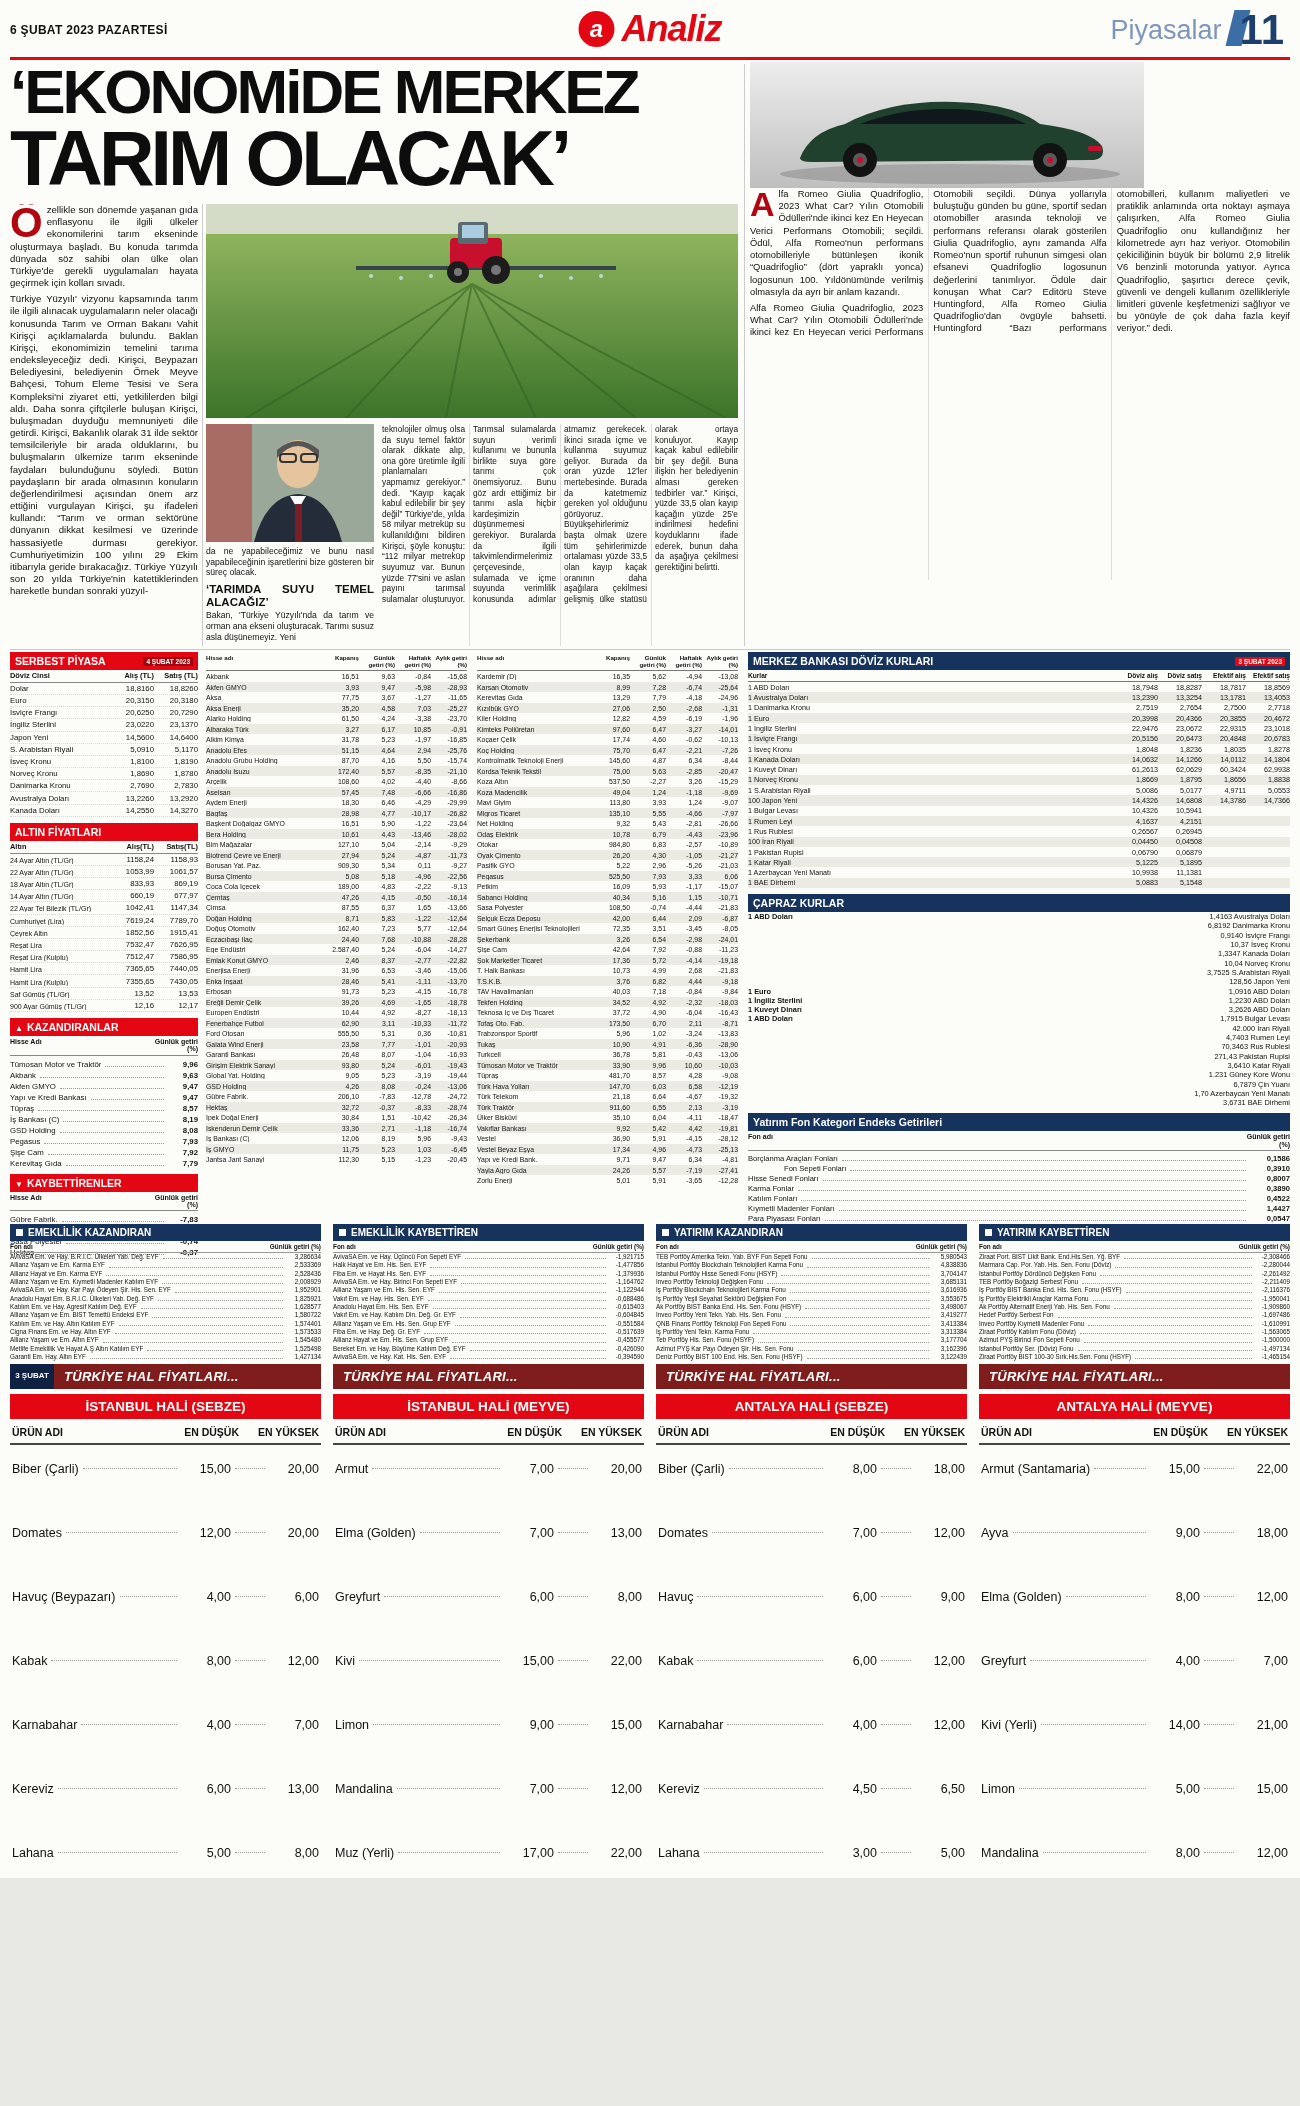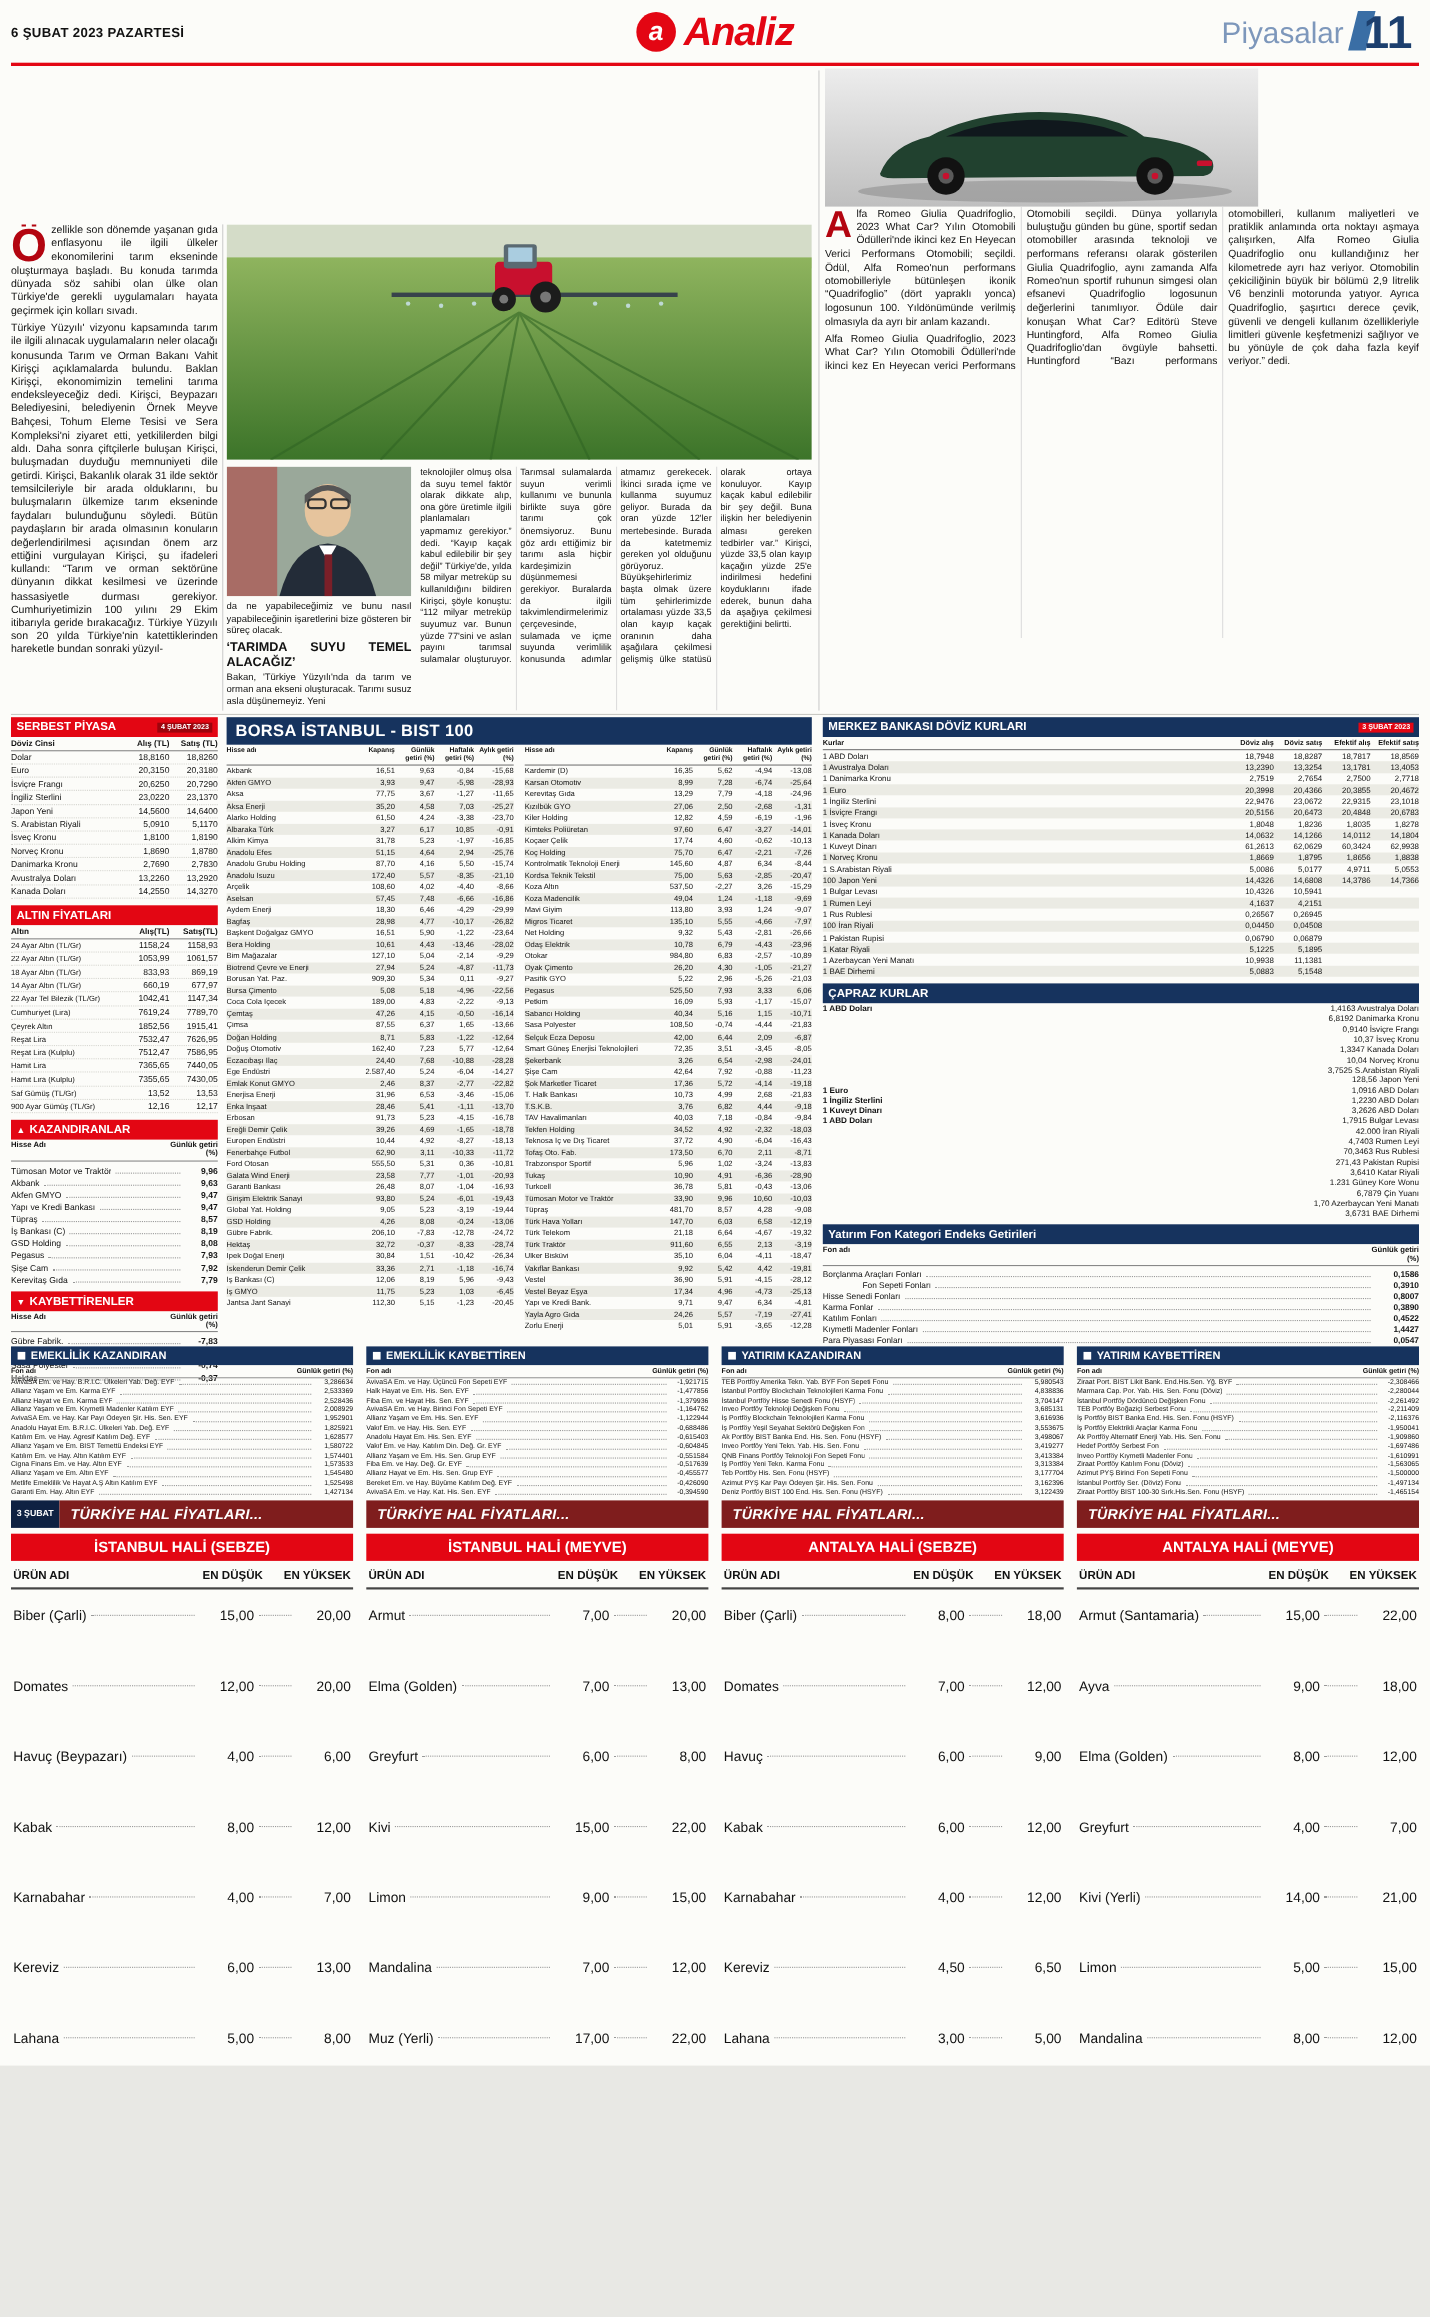--- a/index.html
+++ b/index.html
@@ -120,20 +120,24 @@
     <div class="section-box">
       <span class="section-name">Piyasalar</span>
       <span class="page-num-wrap">
         <span class="page-num-flag"></span>
         <span class="page-num">11</span>
       </span>
     </div>
   </div>
   <div class="red-rule"></div>
 
+  <h1 class="headline" style="margin:0;">
+    <span class="l1">‘EKONOMiDE MERKEZ</span>
+    <span class="l2">TARIM OLACAK’</span>
+  </h1>
 
   <div class="vline" style="left:202px;top:204px;height:442px;"></div>
   <div class="vline" style="left:744px;top:64px;height:582px;"></div>
   <div class="hline" style="top:649px;"></div>
 
   <div class="lead-col">
     <p><span class="dropcap">Ö</span><span>zellikle son dönemde yaşanan gıda enflasyonu ile ilgili ülkeler ekonomilerini tarım ekseninde oluşturmaya başladı. Bu konuda tarımda dünyada söz sahibi olan ülke olan Türkiye'de gerekli uygulamaları hayata geçirmek için kolları sıvadı.</span></p>
     <p>Türkiye Yüzyılı' vizyonu kapsamında tarım ile ilgili alınacak uygulamaların neler olacağı konusunda Tarım ve Orman Bakanı Vahit Kirişçi açıklamalarda bulundu. Baklan Kirişçi, ekonomimizin temelini tarıma endeksleyeceğiz dedi. Kirişci, Beypazarı Belediyesini, belediyenin Örnek Meyve Bahçesi, Tohum Eleme Tesisi ve Sera Kompleksi'ni ziyaret etti, yetkililerden bilgi aldı. Daha sonra çiftçilerle buluşan Kirişci, buluşmadan duyduğu memnuniyeti dile getirdi. Kirişci, Bakanlık olarak 31 ilde sektör temsilcileriyle bir arada olduklarını, bu buluşmaların ülkemize tarım ekseninde faydaları bulunduğunu söyledi. Bütün paydaşların bir arada olmasının konuların değerlendirilmesi açısından önem arz ettiğini vurgulayan Kirişci, şu ifadeleri kullandı: “Tarım ve orman sektörüne dünyanın dikkat kesilmesi ve üzerinde hassasiyetle durması gerekiyor. Cumhuriyetimizin 100 yılını 29 Ekim itibarıyla geride bırakacağız. Türkiye Yüzyılı son 20 yılda Türkiye'nin katettiklerinden hareketle bundan sonraki yüzyıl-</p>
   </div>
 
@@ -468,21 +472,20 @@
           <div class="gain-row">
           <span class="g-name">Hektaş</span>
             <span class="lead"></span>
             <span class="g-val">-0,37</span>
         </div>
         </div>
     </div>
   </div>
 
   <div class="bist">
-    <div class="bist-band">BORSA İSTANBUL - BIST 100</div>
     <div class="bist-tables">
       <div class="bist-table">
         <div class="bist-head">
           <span class="bh-name">Hisse adı</span>
           <span class="bh">Kapanış</span>
           <span class="bh">Günlük getiri (%)</span>
           <span class="bh">Haftalık getiri (%)</span>
           <span class="bh">Aylık getiri (%)</span>
         </div>
         <div class="zebra">

